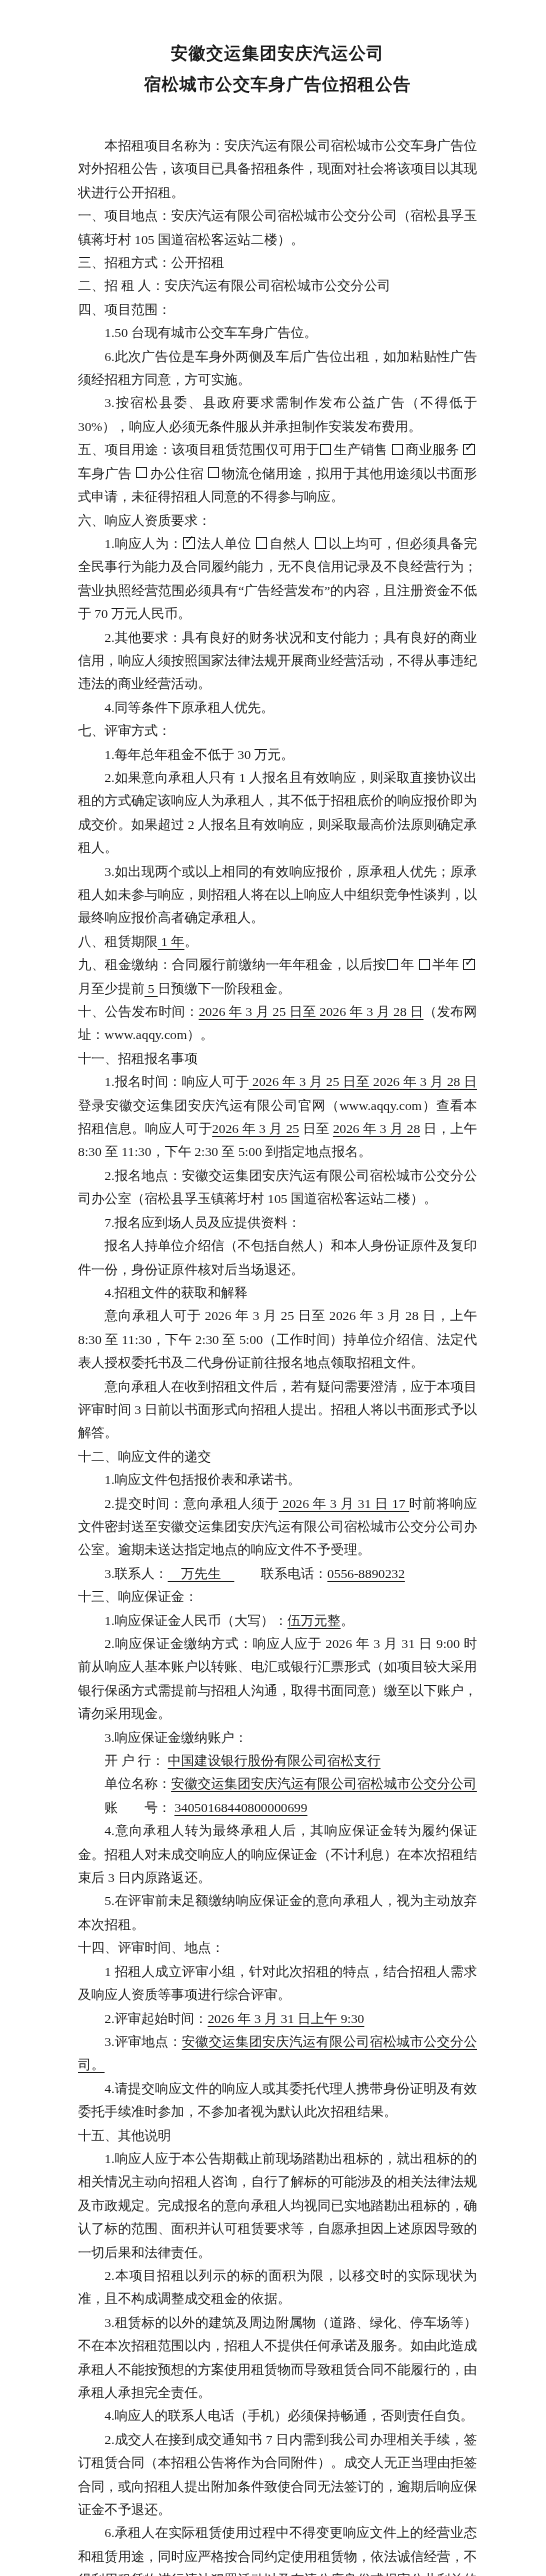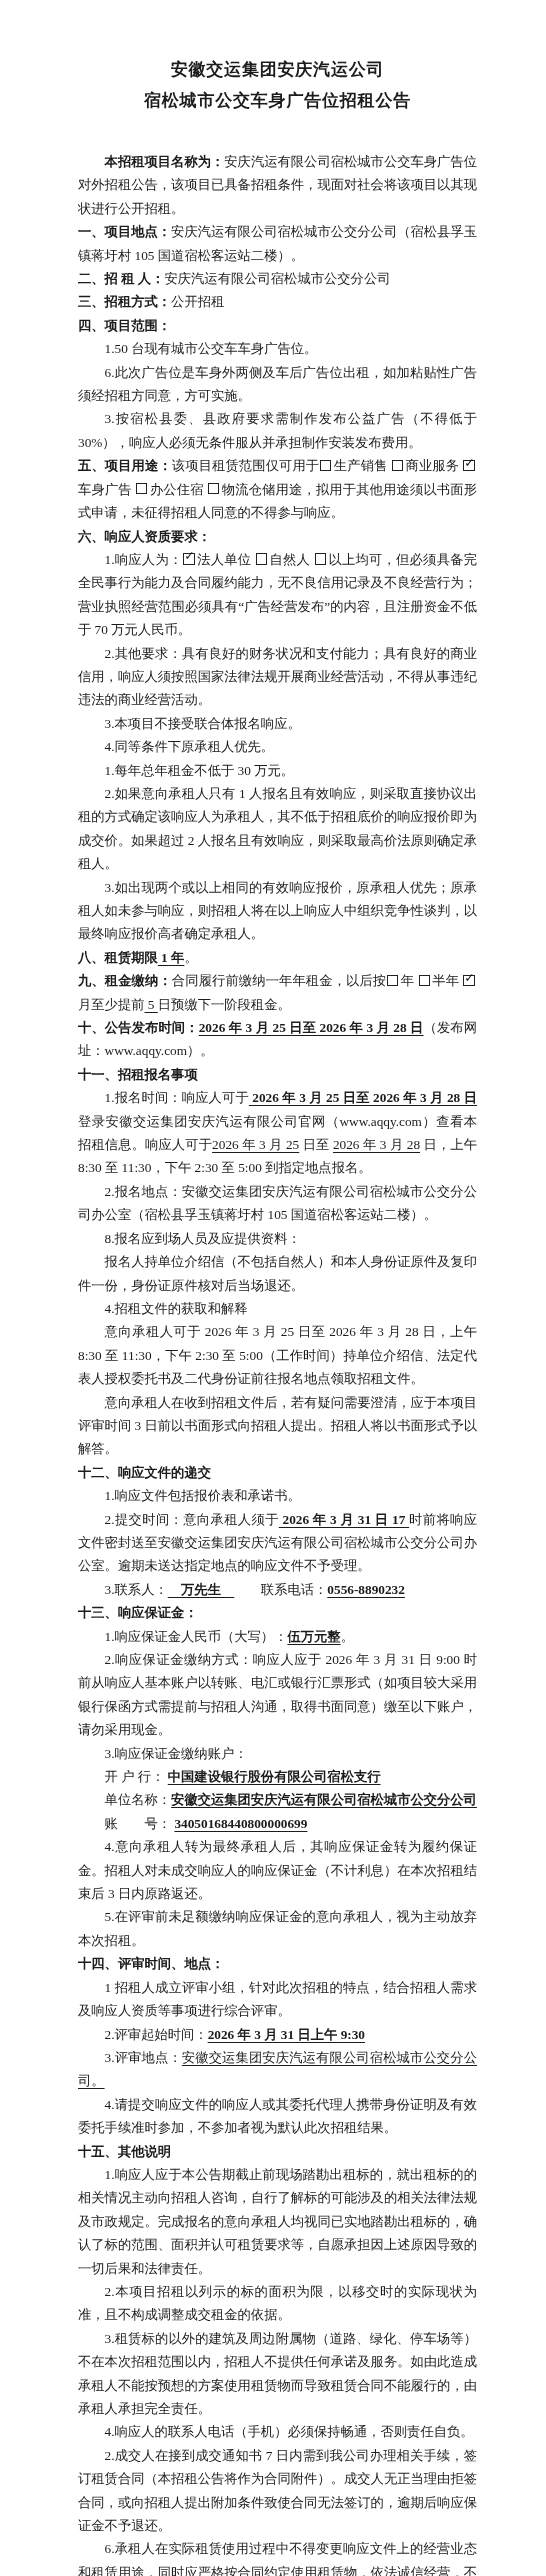--- a/index.html
+++ b/index.html
@@ -3,42 +3,42 @@
 <meta charset="utf-8">
 <style>
   html, body { margin:0; padding:0; background:#f2f2f2; }
   .page {
     position: relative;
     width: 547px;
     height: 2576px;
     margin: 0 auto;
     background: #ffffff;
     box-sizing: border-box;
-    padding: 54px 70px 0 78px;
+    padding: 38px 70px 0 78px;
     font-family: "Liberation Serif", "DejaVu Serif", serif;
     color: #1c1c1c;
     overflow: hidden;
   }
   .title {
     text-align: center;
     font-weight: bold;
     font-size: 17px;
     line-height: 31px;
     margin-bottom: 34px;
     font-family: "Liberation Sans", "DejaVu Sans", sans-serif;
     letter-spacing: 0.8px;
   }
   .para {
     margin: 0;
     font-size: 13.3px;
     line-height: 23.4px;
     text-align: justify;
   }
   .para.indent { text-indent: 2em; }
-  .b { font-weight: bold; margin-top: 26px; }
+  .b { font-weight: normal; margin-top: 26px; }
   .u { text-decoration: underline; text-underline-offset: 3.1px; }
   .cb {
     display: inline-block;
     width: 9.4px;
     height: 9.4px;
     border: 0.8px solid #222;
     margin: 0 2.3px 0 0.8px;
     vertical-align: -0.8px;
     position: relative;
     text-indent: 0;
@@ -59,42 +59,42 @@
 
 <div class="page">
   <div class="title">
     <div>安徽交运集团安庆汽运公司</div>
     <div>宿松城市公交车身广告位招租公告</div>
   </div>
 
   <div id="doc-body">
       <p class="para indent"><span class="b">本招租项目名称为：</span><span>安庆汽运有限公司宿松城市公交车身广告位对外招租公告，该项目已具备招租条件，现面对社会将该项目以其现状进行公开招租。</span></p>
       <p class="para"><span class="b">一、项目地点：</span><span>安庆汽运有限公司宿松城市公交分公司（宿松县孚玉镇蒋圩村 105 国道宿松客运站二楼）。</span></p>
+      <p class="para"><span class="b">三、招租方式：</span><span>公开招租</span></p>
       <p class="para"><span class="b">二、招 租 人：</span><span>安庆汽运有限公司宿松城市公交分公司</span></p>
-      <p class="para"><span class="b">三、招租方式：</span><span>公开招租</span></p>
       <p class="para"><span class="b">四、项目范围：</span></p>
       <p class="para indent"><span>1.50 台现有城市公交车车身广告位。</span></p>
       <p class="para indent"><span>6.此次广告位是车身外两侧及车后广告位出租，如加粘贴性广告须经招租方同意，方可实施。</span></p>
       <p class="para indent"><span>3.按宿松县委、县政府要求需制作发布公益广告（不得低于 30%），响应人必须无条件服从并承担制作安装发布费用。</span></p>
       <p class="para"><span class="b">五、项目用途：</span><span>该项目租赁范围仅可用于</span><span class="cb"></span><span>生产销售 </span><span class="cb"></span><span>商业服务 </span><span class="cb checked"><span class="mark">✓</span></span><span>车身广告 </span><span class="cb"></span><span>办公住宿 </span><span class="cb"></span><span>物流仓储用途，拟用于其他用途须以书面形式申请，未征得招租人同意的不得参与响应。</span></p>
       <p class="para"><span class="b">六、响应人资质要求：</span></p>
       <p class="para indent"><span>1.响应人为：</span><span class="cb checked"><span class="mark">✓</span></span><span>法人单位 </span><span class="cb"></span><span>自然人 </span><span class="cb"></span><span>以上均可，但必须具备完全民事行为能力及合同履约能力，无不良信用记录及不良经营行为；营业执照经营范围必须具有“广告经营发布”的内容，且注册资金不低于 70 万元人民币。</span></p>
       <p class="para indent"><span>2.其他要求：具有良好的财务状况和支付能力；具有良好的商业信用，响应人须按照国家法律法规开展商业经营活动，不得从事违纪违法的商业经营活动。</span></p>
-      <p class="para indent"><span>3.本项目不接受联合体报名响应。</span></p>
       <p class="para indent"><span>4.同等条件下原承租人优先。</span></p>
+      <p class="para"><span class="b">七、评审方式：</span></p>
       <p class="para indent"><span>1.每年总年租金不低于 30 万元。</span></p>
       <p class="para indent"><span>2.如果意向承租人只有 1 人报名且有效响应，则采取直接协议出租的方式确定该响应人为承租人，其不低于招租底价的响应报价即为成交价。如果超过 2 人报名且有效响应，则采取最高价法原则确定承租人。</span></p>
       <p class="para indent"><span>3.如出现两个或以上相同的有效响应报价，原承租人优先；原承租人如未参与响应，则招租人将在以上响应人中组织竞争性谈判，以最终响应报价高者确定承租人。</span></p>
       <p class="para"><span class="b">八、租赁期限</span><span class="b u">  1 年</span><span>。</span></p>
       <p class="para"><span class="b">九、租金缴纳：</span><span>合同履行前缴纳一年年租金，以后按</span><span class="cb"></span><span>年 </span><span class="cb"></span><span>半年 </span><span class="cb checked"><span class="mark">✓</span></span><span>月至少提前</span><span class="u"> 5 </span><span>日预缴下一阶段租金。</span></p>
       <p class="para"><span class="b">十、公告发布时间：</span><span class="b u">2026 年 3 月 25 日至 2026 年 3 月 28 日</span><span>（发布网址：www.aqqy.com）。</span></p>
       <p class="para"><span class="b">十一、招租报名事项</span></p>
       <p class="para indent"><span>1.报名时间：响应人可于</span><span class="b u"> 2026 年 3 月 25 日至 2026 年 3 月 28 日 </span><span>登录安徽交运集团安庆汽运有限公司官网（www.aqqy.com）查看本招租信息。响应人可于</span><span class="u">2026 年 3 月 25</span><span> 日至 </span><span class="u">2026 年 3 月 28</span><span> 日，上午 8:30 至 11:30，下午 2:30 至 5:00 到指定地点报名。</span></p>
       <p class="para indent"><span>2.报名地点：安徽交运集团安庆汽运有限公司宿松城市公交分公司办公室（宿松县孚玉镇蒋圩村 105 国道宿松客运站二楼）。</span></p>
-      <p class="para indent"><span>8.报名应到场人员及应提供资料：</span></p>
+      <p class="para indent"><span>7.报名应到场人员及应提供资料：</span></p>
       <p class="para indent"><span>报名人持单位介绍信（不包括自然人）和本人身份证原件及复印件一份，身份证原件核对后当场退还。</span></p>
       <p class="para indent"><span>4.招租文件的获取和解释</span></p>
       <p class="para indent"><span>意向承租人可于 2026 年 3 月 25 日至 2026 年 3 月 28 日，上午 8:30 至 11:30，下午 2:30 至 5:00（工作时间）持单位介绍信、法定代表人授权委托书及二代身份证前往报名地点领取招租文件。</span></p>
       <p class="para indent"><span>意向承租人在收到招租文件后，若有疑问需要澄清，应于本项目评审时间 3 日前以书面形式向招租人提出。招租人将以书面形式予以解答。</span></p>
       <p class="para"><span class="b">十二、响应文件的递交</span></p>
       <p class="para indent"><span>1.响应文件包括报价表和承诺书。</span></p>
       <p class="para indent"><span>2.提交时间：意向承租人须于</span><span class="b u"> 2026 年 3 月 31 日 17 </span><span>时前将响应文件密封送至安徽交运集团安庆汽运有限公司宿松城市公交分公司办公室。逾期未送达指定地点的响应文件不予受理。</span></p>
       <p class="para indent"><span>3.联系人：</span><span class="b u">　万先生　</span><span>　　联系电话：</span><span class="b u">0556-8890232 </span></p>
       <p class="para"><span class="b">十三、响应保证金：</span></p>
       <p class="para indent"><span>1.响应保证金人民币（大写）：</span><span class="b u">伍万元整</span><span>。</span></p>

